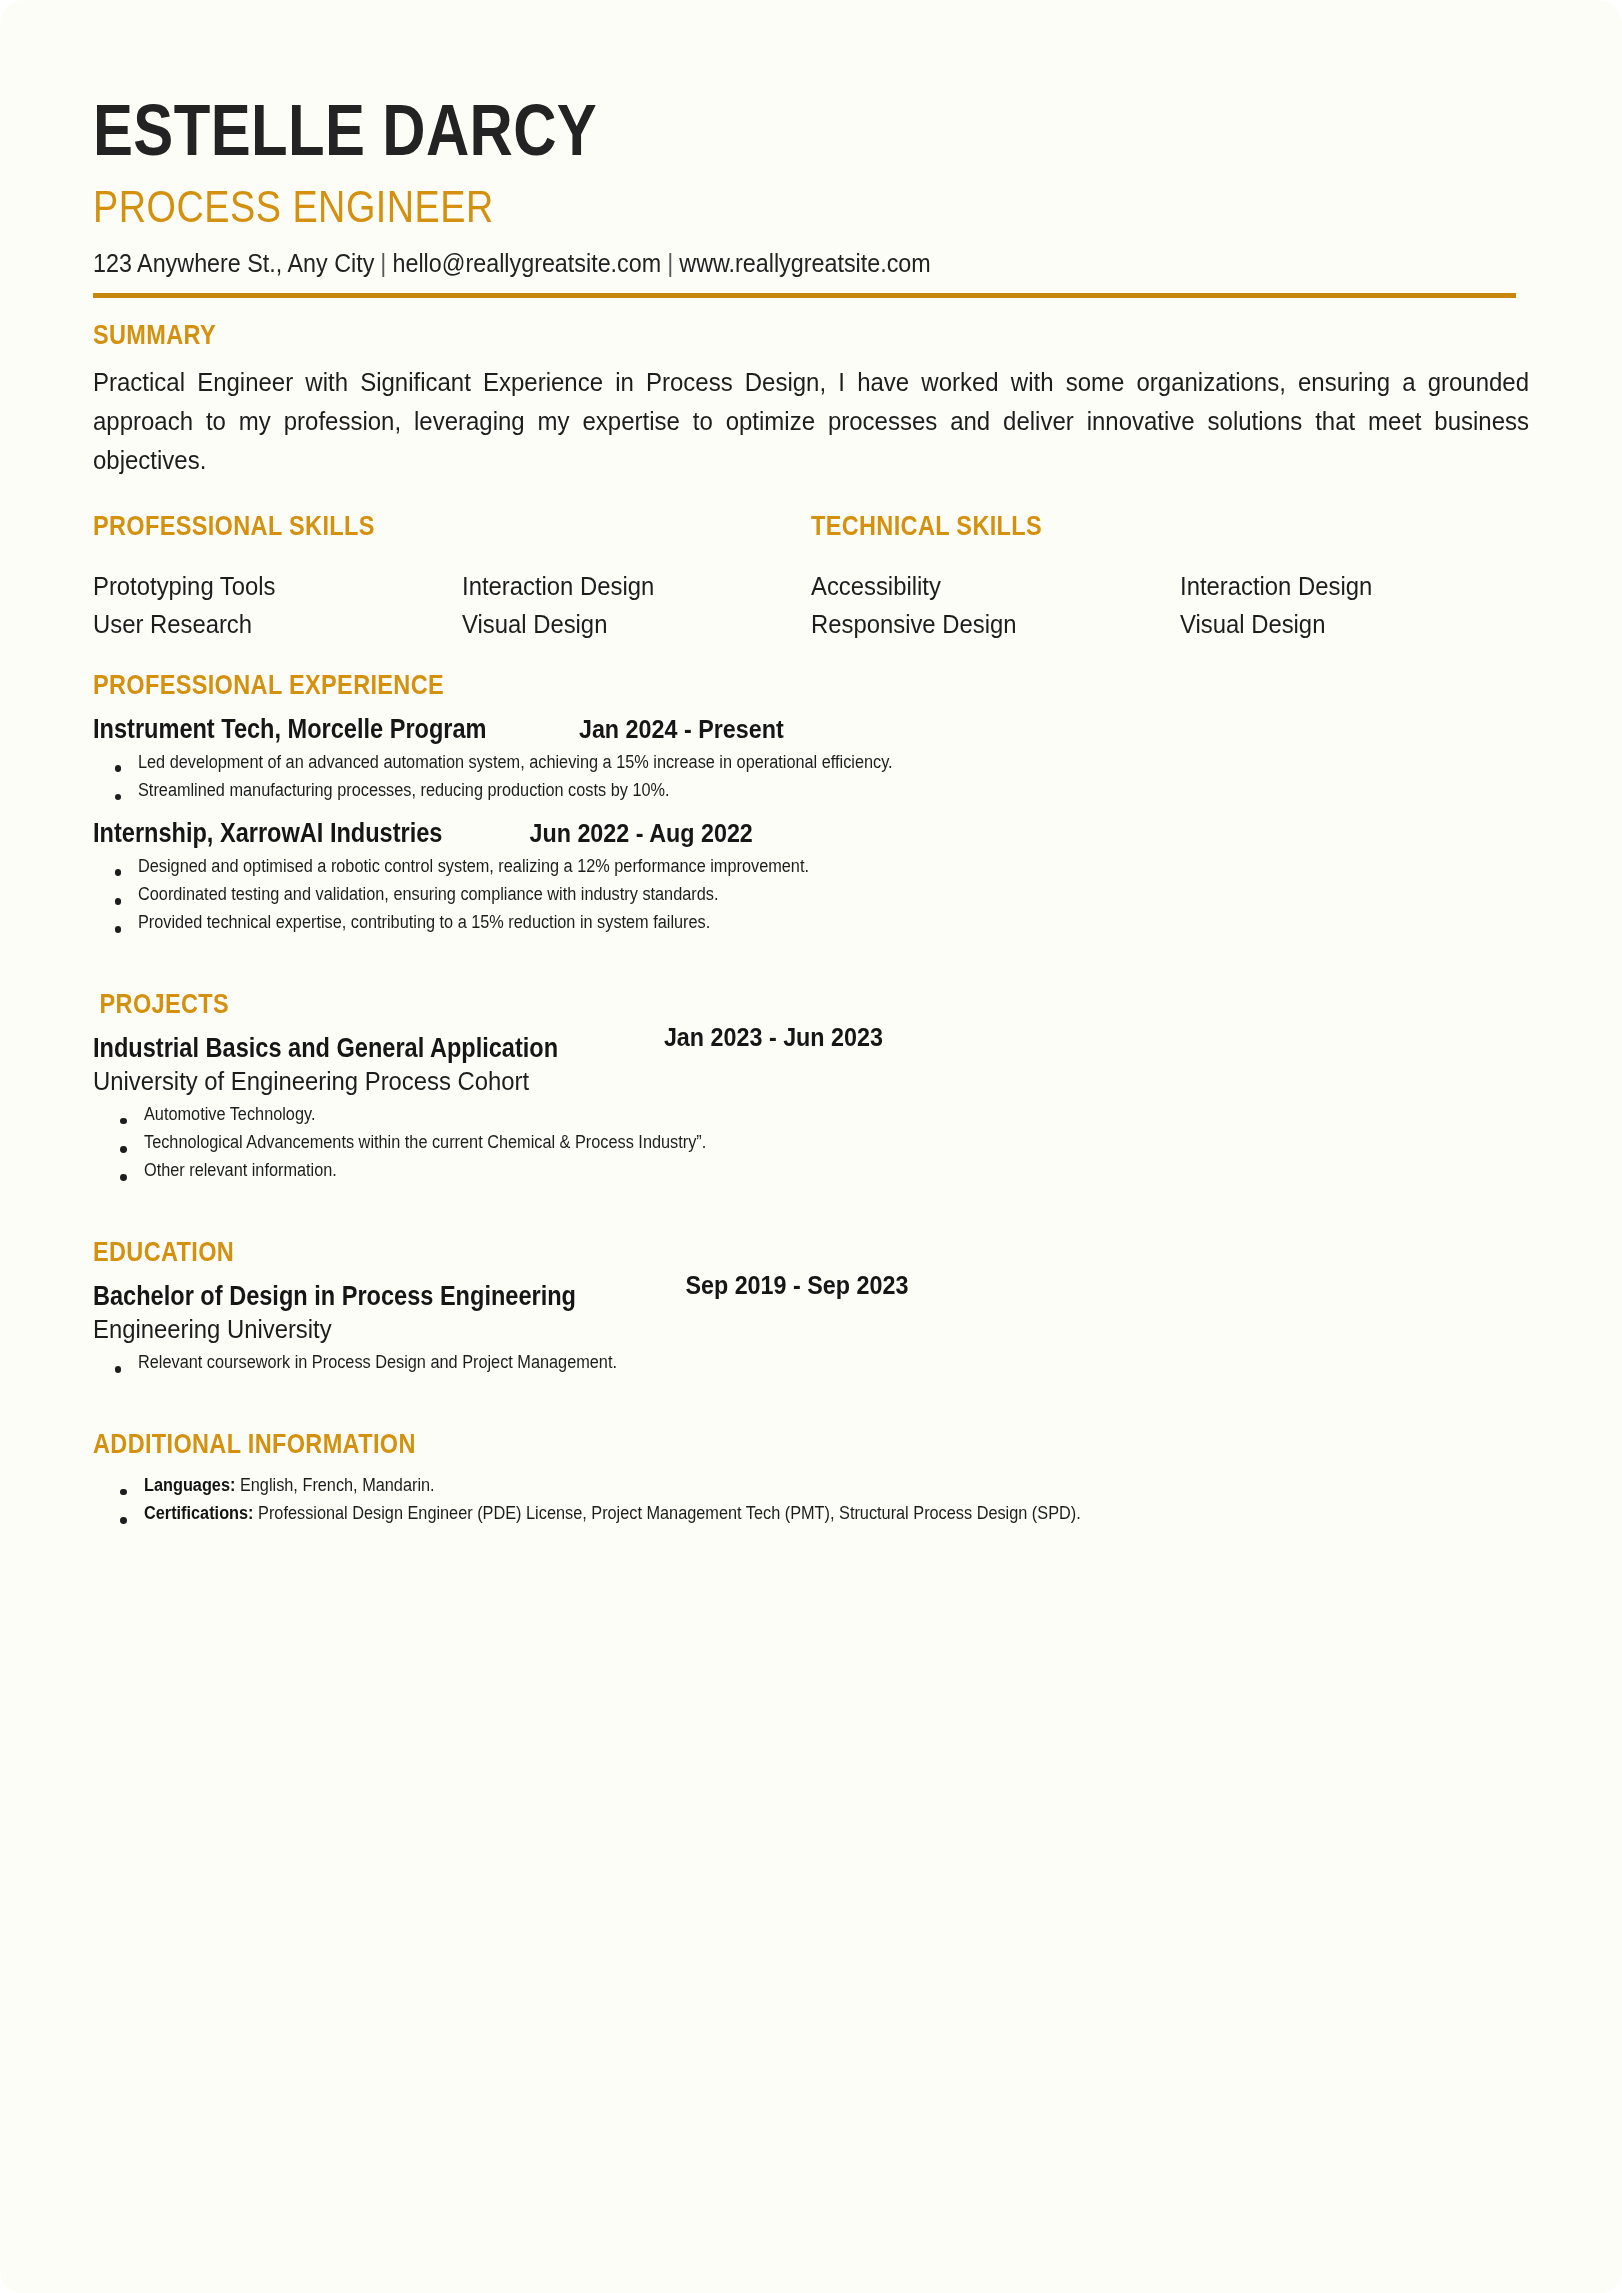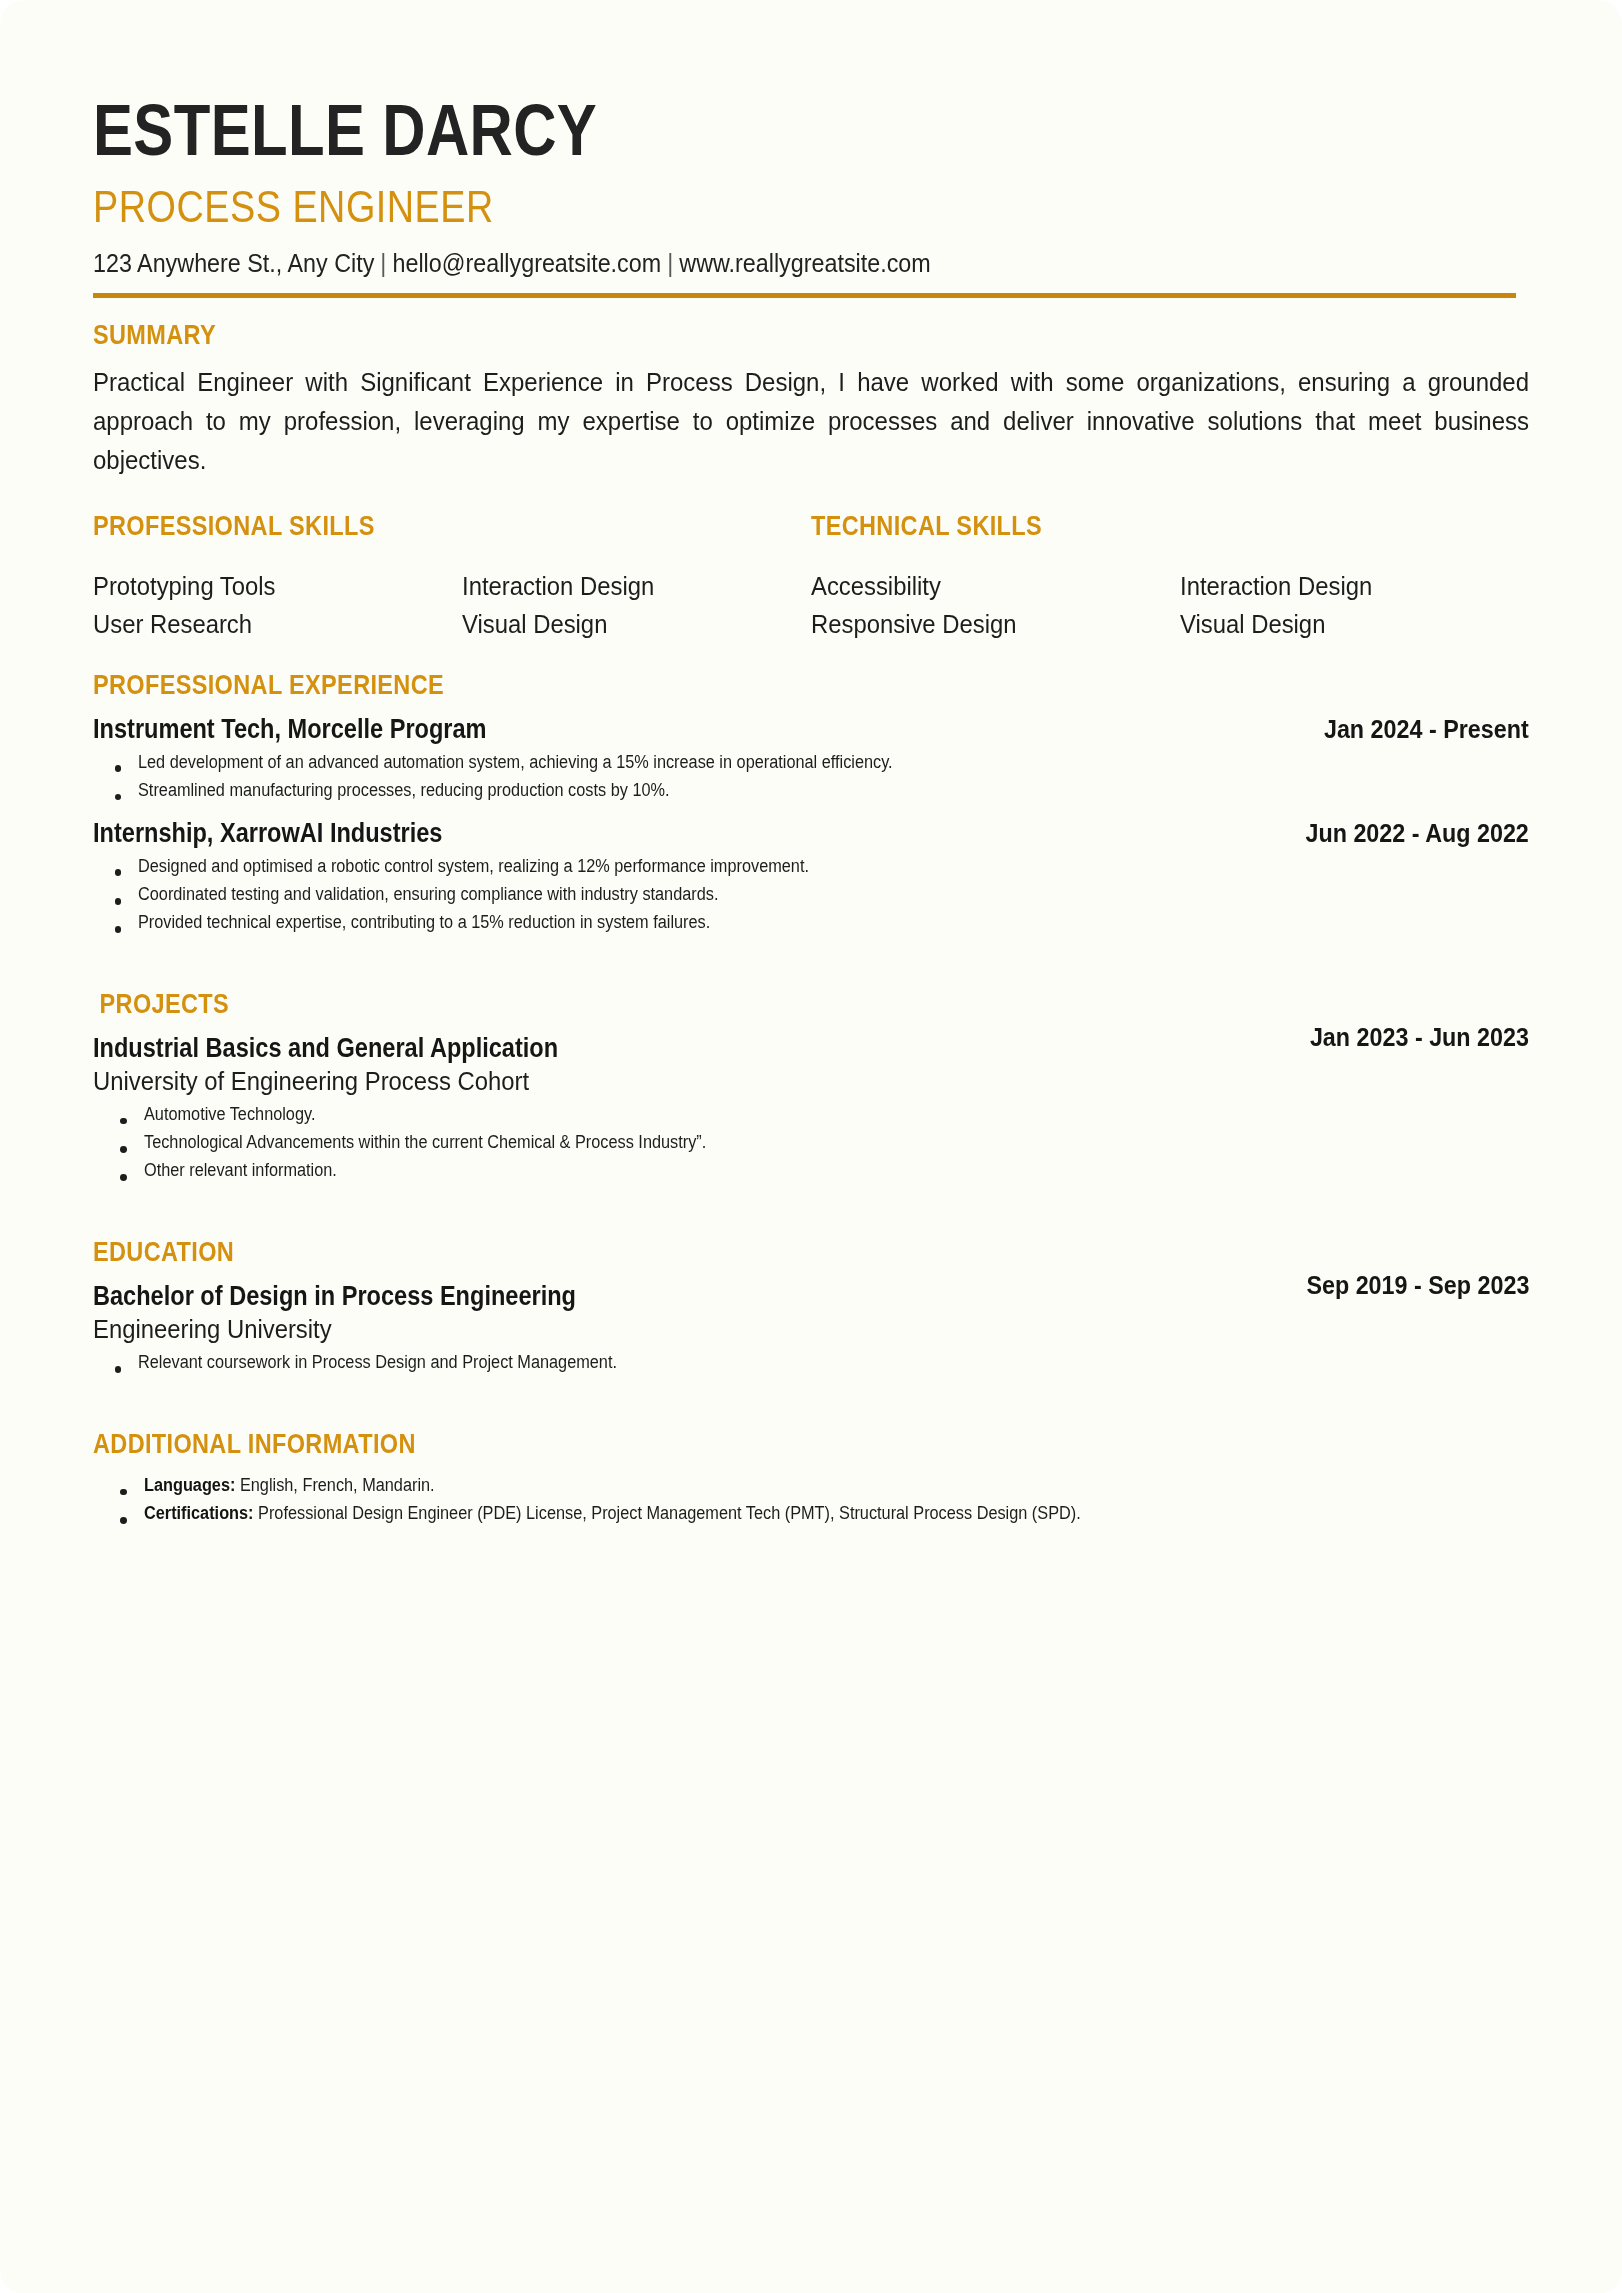--- a/index.html
+++ b/index.html
@@ -122,21 +122,20 @@
     transform: scaleX(0.9);
     transform-origin: left center;
     white-space: nowrap;
   }
 
   
   .entry { margin-bottom: 3.9px; }
   .entry-row {
     display: flex;
     align-items: baseline;
-    justify-content: space-between;
   }
   .entry-title {
     font-size: 27.4px;
     font-weight: 700;
     color: #161616;
     transform: scaleX(0.86);
     transform-origin: left center;
     white-space: nowrap;
   }
   .entry-date {

